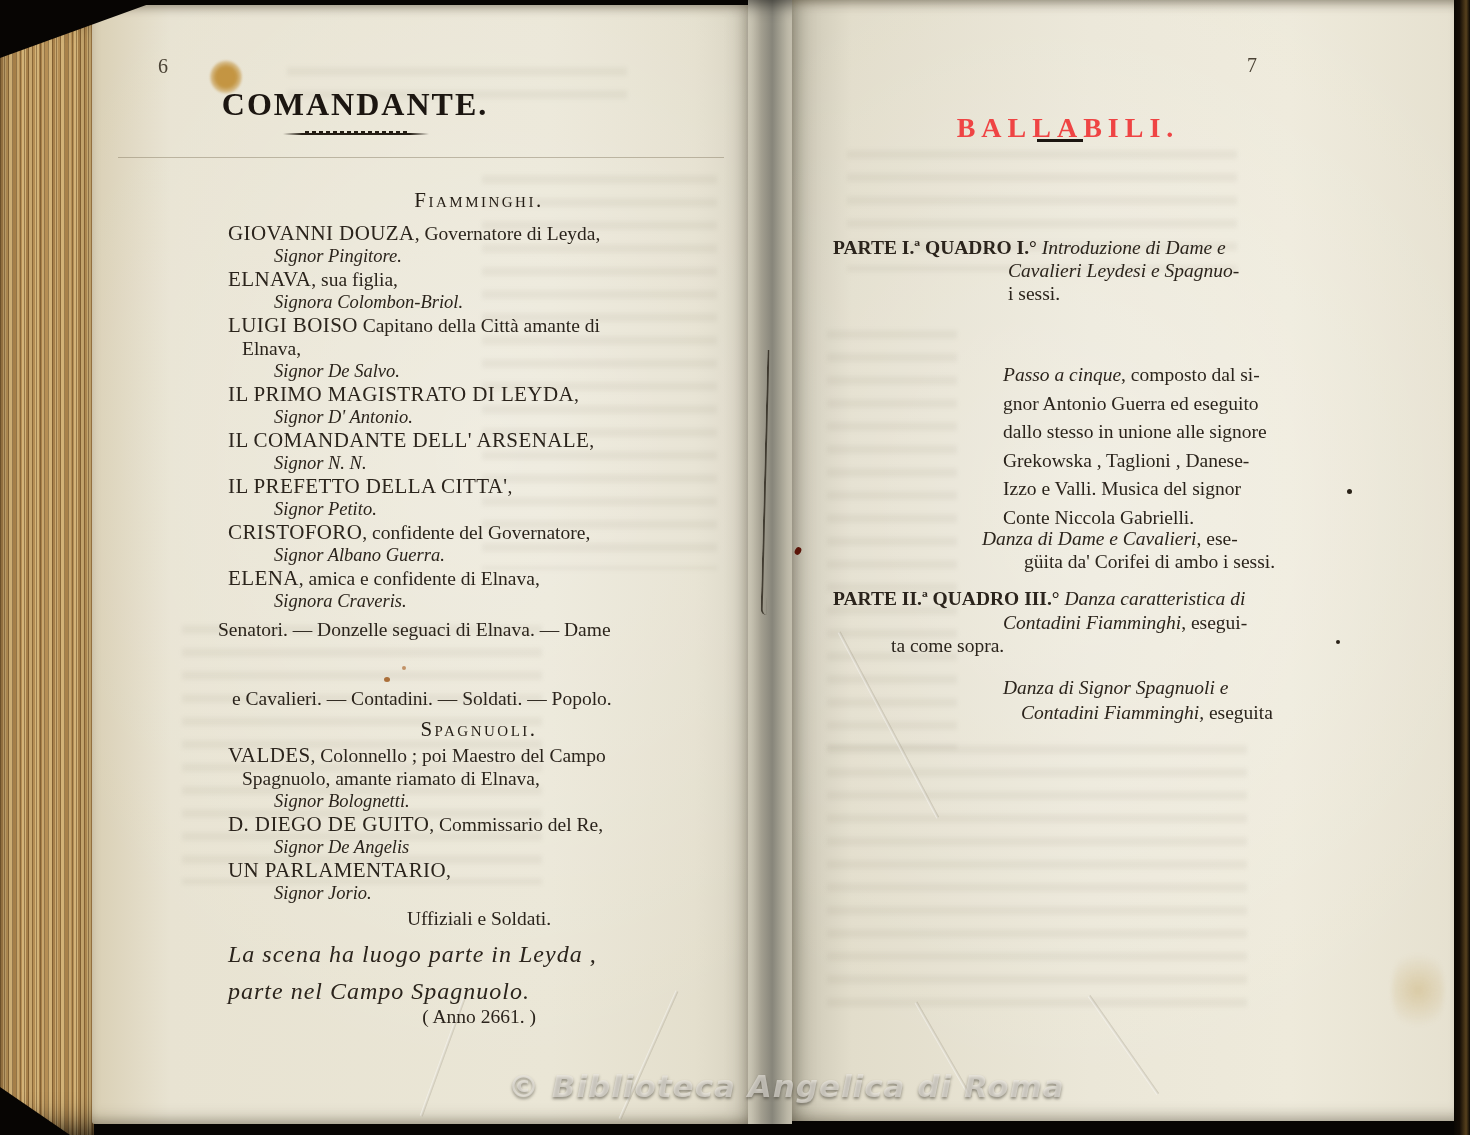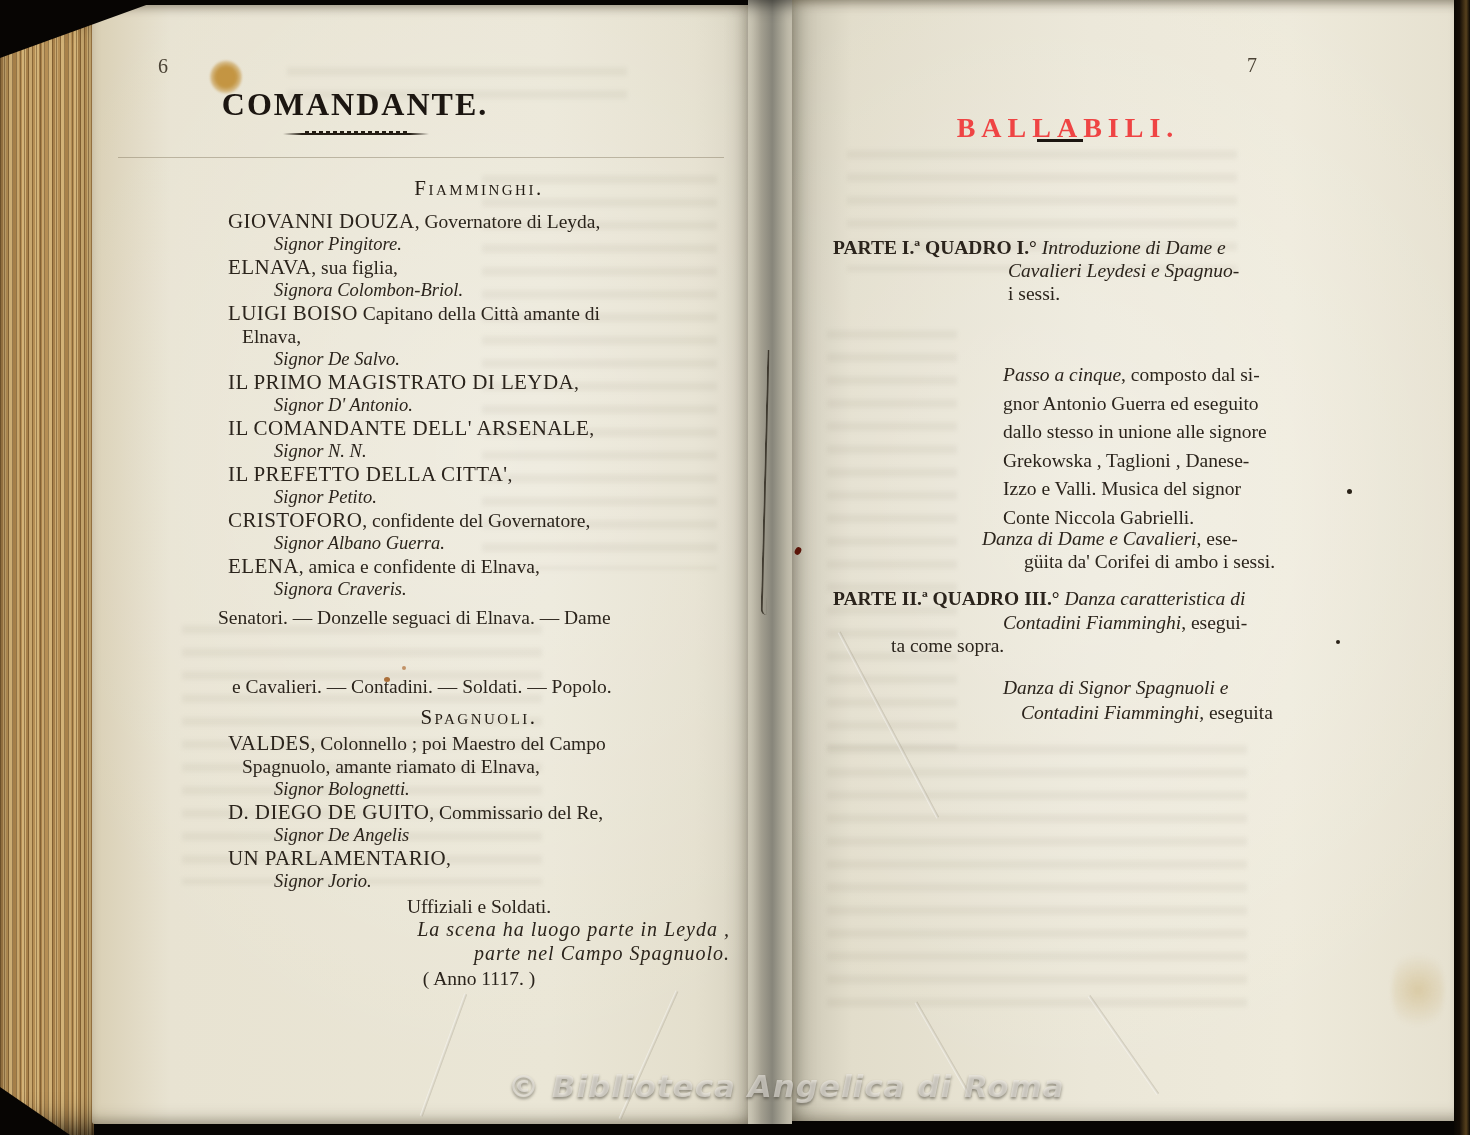--- a/index.html
+++ b/index.html
@@ -71,21 +71,21 @@
   .c-head{font-variant:small-caps;font-size:21px;letter-spacing:2.5px;text-align:center;
     margin:0 0 9px 0;color:#241d15;}
   .c-head.mid{margin:7px 0 2px 0;}
   .c-role{font-size:19.5px;line-height:23px;white-space:nowrap;}
   .c-role .caps{font-size:21px;letter-spacing:.4px;}
   .c-cont{font-size:19.5px;line-height:23px;padding-left:14px;}
   .c-perf{font-style:italic;font-size:18.5px;line-height:23px;padding-left:46px;}
   .c-ens{font-size:19.5px;line-height:23px;margin-top:5px;margin-left:-10px;white-space:nowrap;}
   .c-ens2{font-size:19.5px;line-height:23px;margin-left:4px;white-space:nowrap;margin-top:46px;}
   .c-center{font-size:19.5px;line-height:23px;text-align:center;margin-top:2px;}
-  .c-icenter{font-style:italic;font-size:20px;letter-spacing:1px;line-height:23.5px;text-align:right;}
+  .c-icenter{font-style:italic;font-size:24px;letter-spacing:1px;line-height:23.5px;text-align:left;margin-top:13px;}
 
   
   .rp-no{left:1247px;top:54px;}
   .rp-title{position:absolute;left:922px;top:70px;width:292px;text-align:center;font-weight:bold;
     font-size:28px;letter-spacing:6px;color:#ef4444;white-space:nowrap;margin-top:42px;}
   .rp-rule{position:absolute;left:1037px;top:139px;width:46px;height:3px;background:#1c1611;}
   .entries{position:absolute;left:833px;top:0;width:490px;color:#2b241c;}
   .r-entry{position:absolute;left:0;width:490px;}
   .e1{top:236px;} .e2{top:361px;} .e3{top:527px;} .e4{top:587px;} .e5{top:676px;}
   .rl{font-size:19.5px;line-height:23px;white-space:nowrap;}
@@ -145,21 +145,21 @@
   <div class="sp sp4"></div>
   <div class="sp sp5"></div>
 
   <div class="pageno lp-no">6</div>
   <div class="lp-title">COMANDANTE.</div>
   <div class="ornament" style="position:absolute;">
     <div class="line"></div>
     <div class="beads"></div>
   </div>
   <div class="lp-faintline" style="position:absolute;left:118px;top:157px;"></div>
-  <div class="cast" style="position:absolute;left:228px;top:176px;">
+  <div class="cast" style="position:absolute;left:228px;top:188px;">
       <div class="c-head">Fiamminghi.</div>
       <div class="c-role"><span class="caps">GIOVANNI DOUZA</span><span class="desc">, Governatore di Leyda,</span></div>
       <div class="c-perf">Signor Pingitore.</div>
       <div class="c-role"><span class="caps">ELNAVA</span><span class="desc">, sua figlia,</span></div>
       <div class="c-perf">Signora Colombon-Briol.</div>
       <div class="c-role"><span class="caps">LUIGI BOISO</span><span class="desc"> Capitano della Città amante di</span></div>
       <div class="c-cont">Elnava,</div>
       <div class="c-perf">Signor De Salvo.</div>
       <div class="c-role"><span class="caps">IL PRIMO MAGISTRATO DI LEYDA</span><span class="desc">,</span></div>
       <div class="c-perf">Signor D' Antonio.</div>
@@ -177,21 +177,21 @@
       <div class="c-role"><span class="caps">VALDES</span><span class="desc">, Colonnello ; poi Maestro del Campo</span></div>
       <div class="c-cont">Spagnuolo, amante riamato di Elnava,</div>
       <div class="c-perf">Signor Bolognetti.</div>
       <div class="c-role"><span class="caps">D. DIEGO DE GUITO</span><span class="desc">, Commissario del Re,</span></div>
       <div class="c-perf">Signor De Angelis</div>
       <div class="c-role"><span class="caps">UN PARLAMENTARIO</span><span class="desc">,</span></div>
       <div class="c-perf">Signor Jorio.</div>
       <div class="c-center">Uffiziali e Soldati.</div>
       <div class="c-icenter">La scena ha luogo parte in Leyda ,</div>
       <div class="c-icenter">parte nel Campo Spagnuolo.</div>
-      <div class="c-center">( Anno 1117. )</div>
+      <div class="c-center">( Anno 2661. )</div>
     </div>
 
   <div class="pageno rp-no" style="position:absolute;">7</div>
   <div class="rp-title">BALLABILI.</div>
   <div class="rp-rule"></div>
   <div class="entries">
       <div class="r-entry e1">
         <div class="rl first"><span class="rlabel">PARTE I.ª QUADRO I.° </span><span class="it">Introduzione di Dame e</span></div>
         <div class="rl"><span class="it">Cavalieri Leydesi e Spagnuo-</span></div>
         <div class="rl"><span class="rm">i sessi.</span></div>

